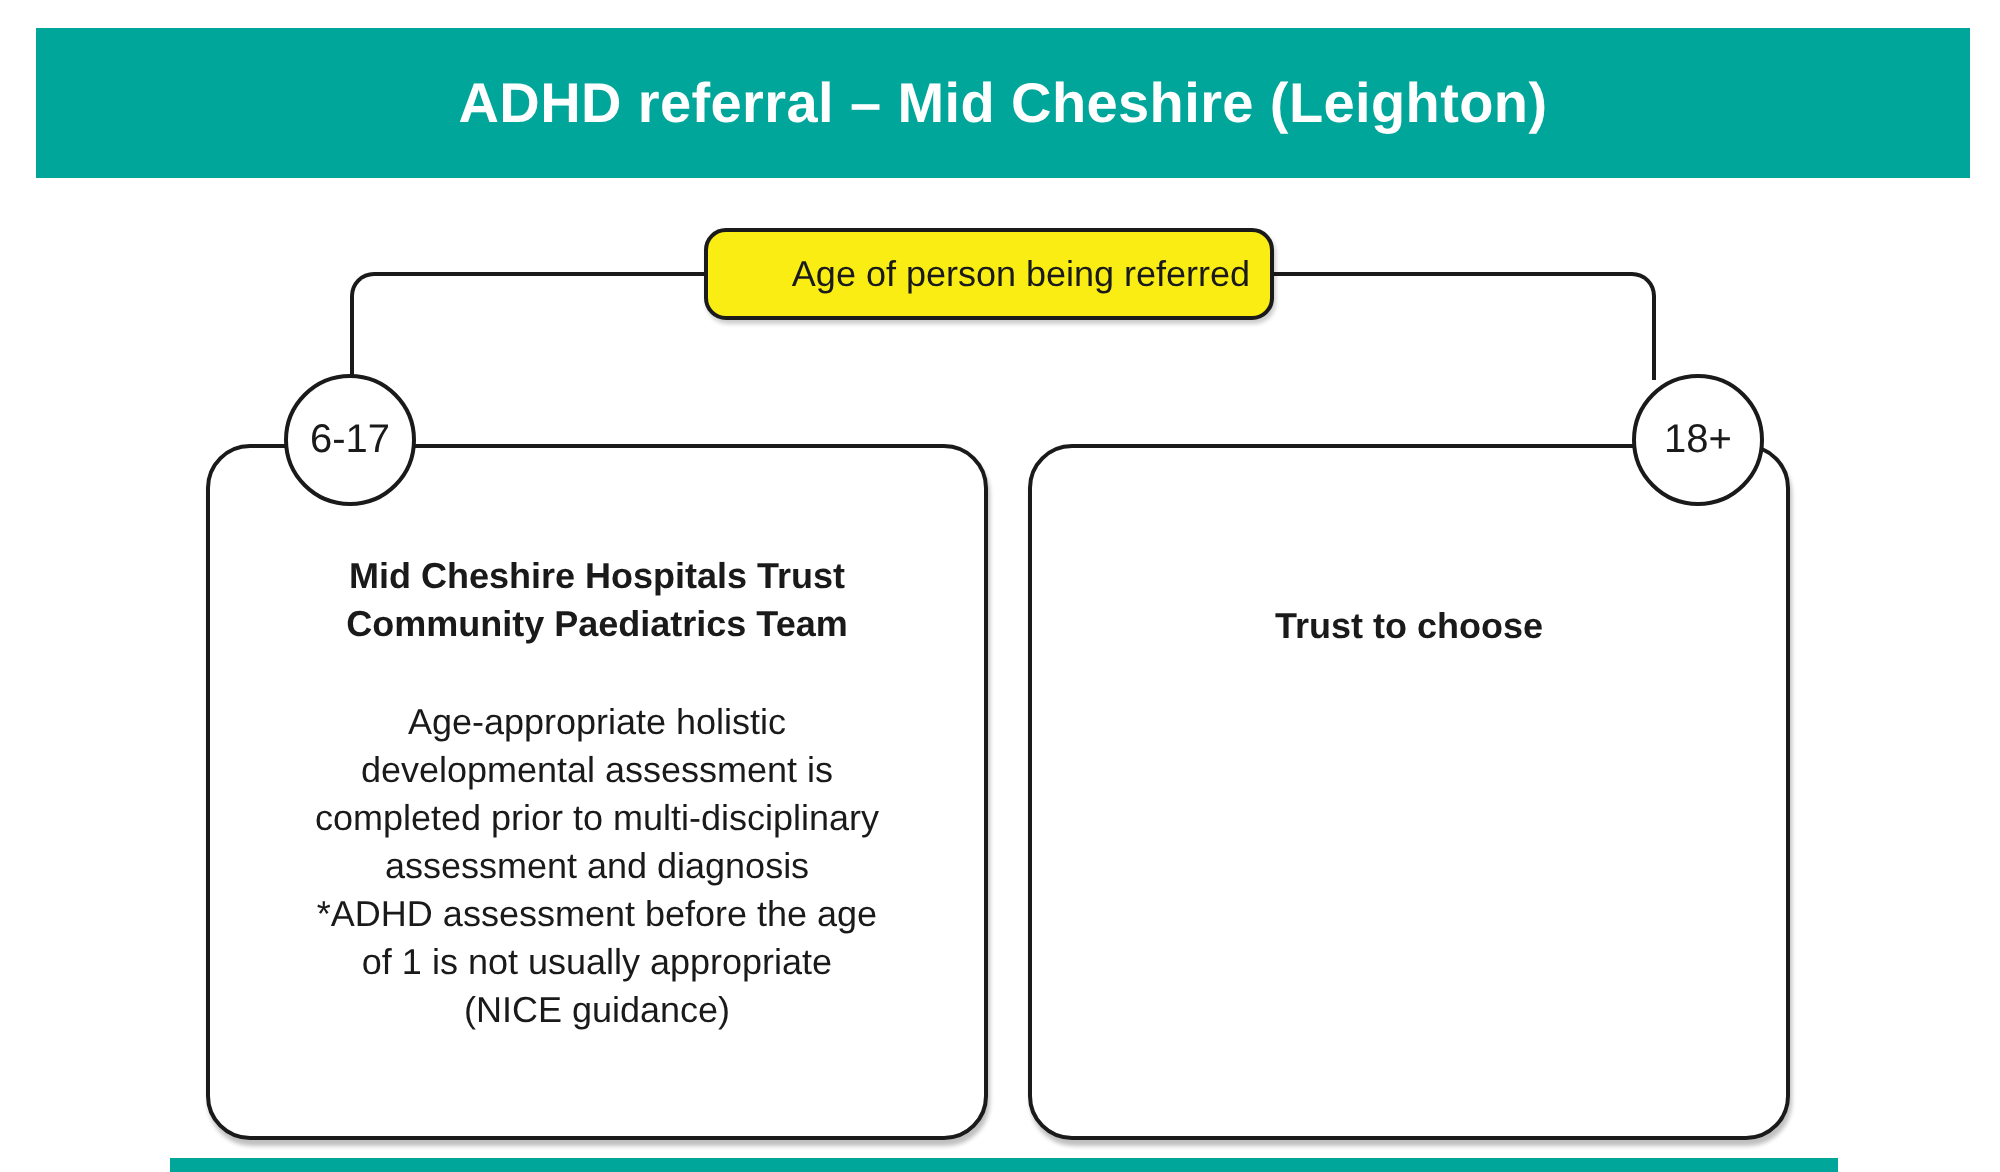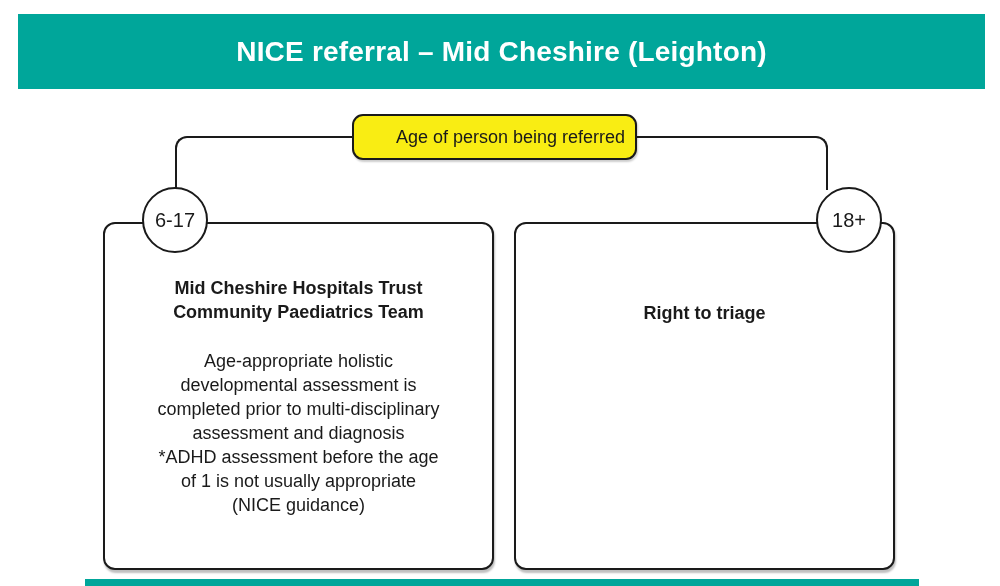--- a/index.html
+++ b/index.html
@@ -93,21 +93,21 @@
   .age-circle.left  { left: 142px; }
   .age-circle.right { left: 816px; justify-content: center; }
 
   
   .card {
     position: absolute;
     top: 222px;
     height: 348px;
     background: #ffffff;
     border: 2px solid var(--color-line, #1a1a1a);
-    border-radius: 12px;
+    border-radius: 22px;
     box-sizing: border-box;
     text-align: center;
     box-shadow: 1px 3px 2px rgba(0,0,0,0.25);
     z-index: 2;
   }
   .card.left  { left: 103px; width: 391px; }
   .card.right { left: 514px; width: 381px; }
 
   .card .heading {
     font-weight: bold;
@@ -132,21 +132,21 @@
     width: 834px; height: 7px;
     background: var(--color-teal, #00A69A);
   }
 </style>
 </head>
 <body>
 
 <div class="canvas">
 
   <div class="title-bar">
-    <div class="title">NICE referral – Mid Cheshire (Leighton)</div>
+    <div class="title">ADHD referral – Mid Cheshire (Leighton)</div>
   </div>
 
   <div class="connector left"></div>
   <div class="connector right"></div>
 
   <div class="decision-box">
     <div class="decision-label">Age of person being referred</div>
   </div>
 
   <div class="age-circle left">
@@ -162,18 +162,18 @@
     <div class="body-text">Age-appropriate holistic
 developmental assessment is
 completed prior to multi-disciplinary
 assessment and diagnosis
 *ADHD assessment before the age
 of 1 is not usually appropriate
 (NICE guidance)</div>
   </div>
 
   <div class="card right">
-    <div class="heading">Right to triage</div>
+    <div class="heading">Trust to choose</div>
   </div>
 
   <div class="bottom-bar"></div>
 
 </div>
 
 </body></html>

